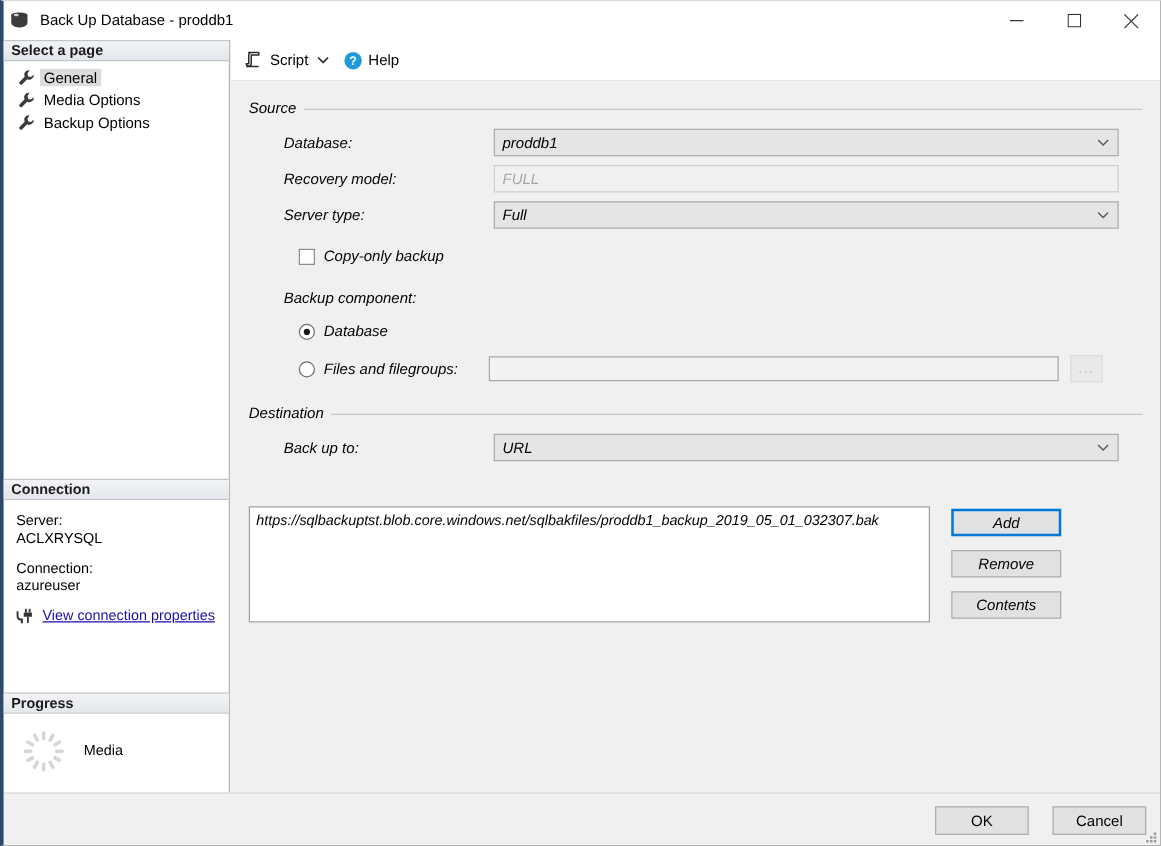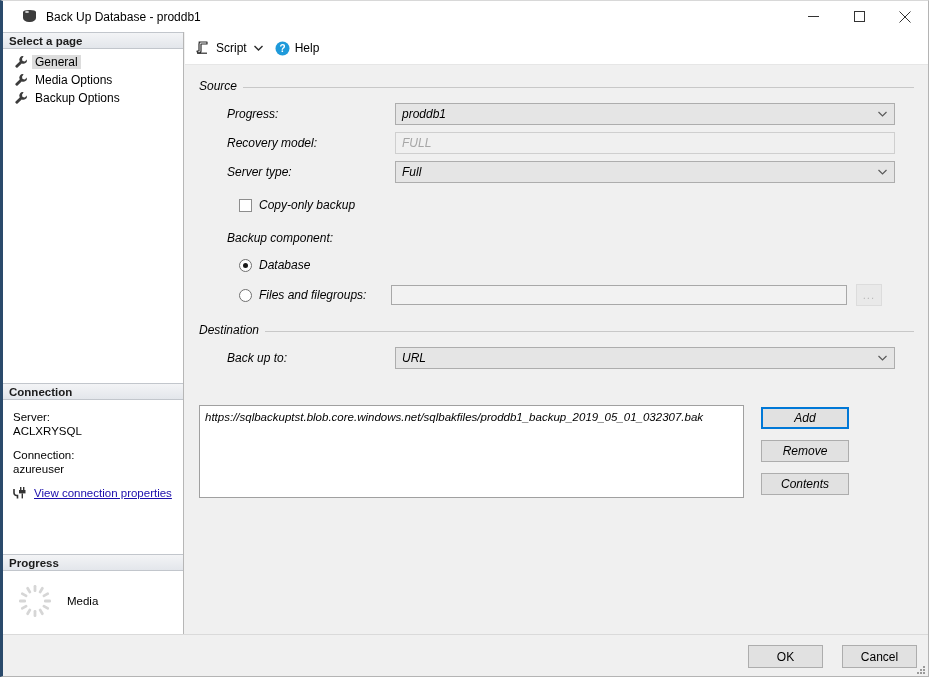--- a/index.html
+++ b/index.html
@@ -21,21 +21,21 @@
     border-bottom: 1px solid #b4b4b4;
     border-top: 1px solid #d8d8d8;
   }
 
   
   #titlebar {
     position: absolute; left: 0; top: 0; right: 0; height: 31px;
     background: #ffffff;
     display: flex; align-items: center;
   }
-  #title-left { display: flex; align-items: center; padding-left: 19px; flex: 1; }
+  #title-left { display: flex; align-items: flex-start; padding-left: 5px; flex: 1; }
   .db-icon { width: 15px; height: 15px; position: relative; margin-right: 9px; }
   .db-icon .top {
     position: absolute; left: 1px; top: 1px; width: 13px; height: 4px;
     background: #3c3c3c; border-radius: 50% / 55%;
   }
   .db-icon .body {
     position: absolute; left: 1px; top: 3px; width: 13px; height: 10px;
     background: #3c3c3c; border-radius: 0 0 6px 6px / 0 0 4px 4px;
   }
   .db-icon .gloss {
@@ -351,21 +351,21 @@
 
     <div id="form-area">
 
       <div class="group">
         <div class="group-head">
           <div class="group-rule"></div>
           <span class="group-title">Source</span>
         </div>
 
         <div class="row">
-          <div class="row-label">Progress:</div>
+          <div class="row-label">Database:</div>
           <div class="combo">
             <span class="val">proddb1</span>
             <span class="arrow">
               <svg width="9" height="6" viewBox="0 0 9 6">
                   <path d="M0.5 1 L4.5 5 L8.5 1" fill="none" stroke="#5a5a5a" stroke-width="1.2"></path>
                 </svg>
             </span>
           </div>
         </div>
 

